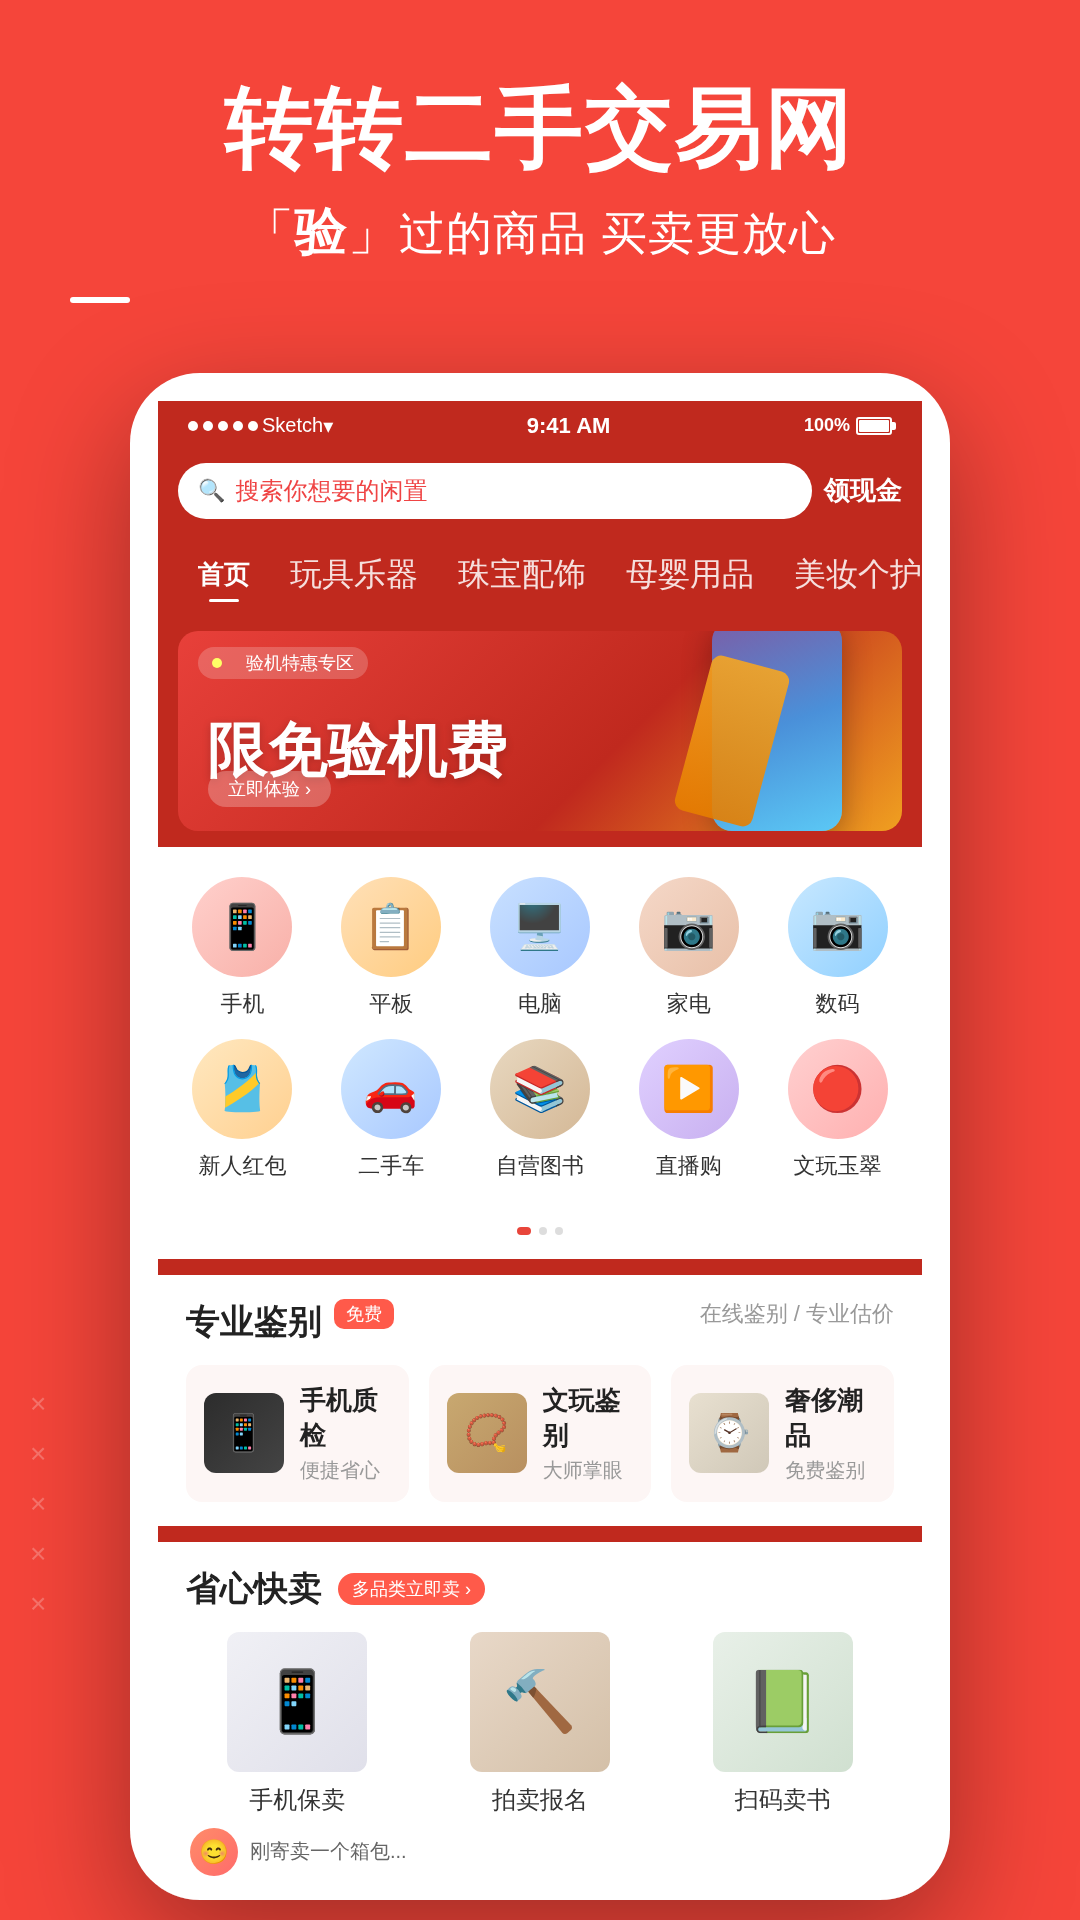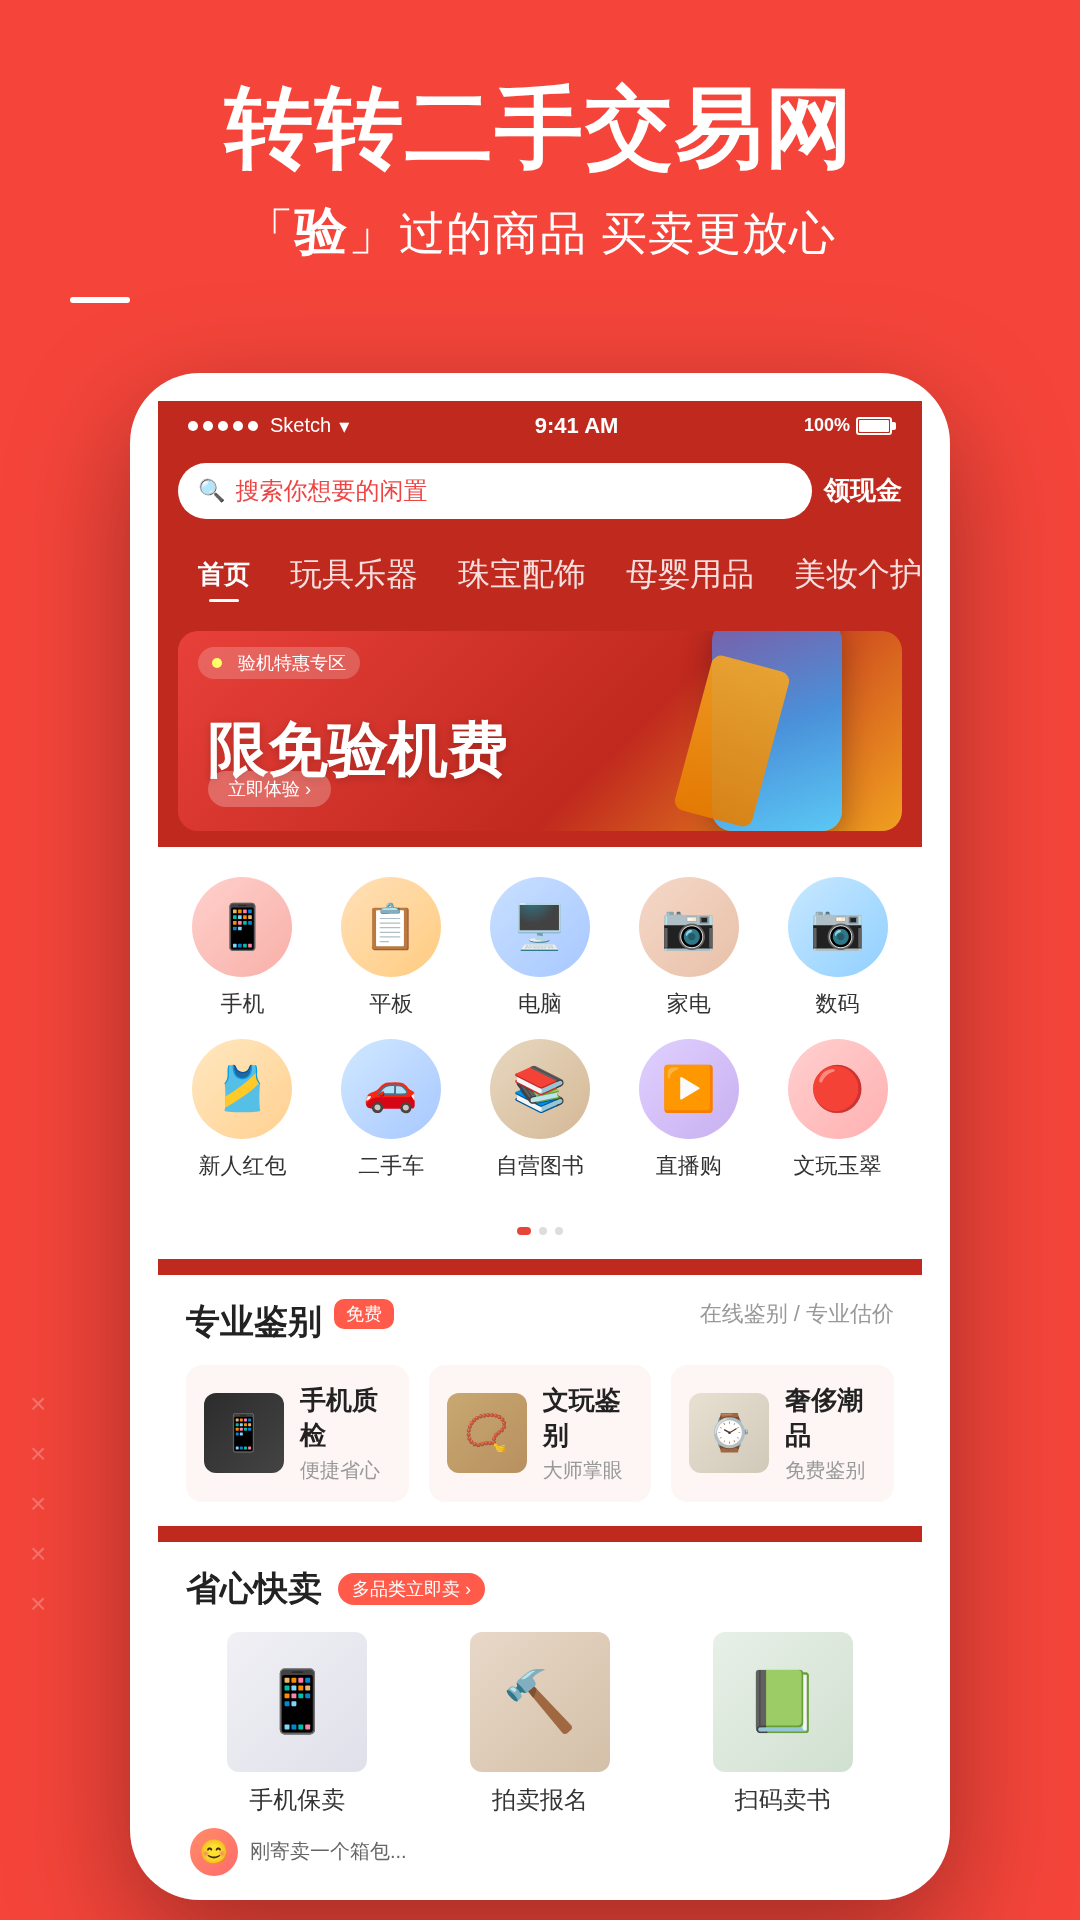--- a/index.html
+++ b/index.html
@@ -93,21 +93,21 @@
     
     .status-bar {
       display: flex;
       justify-content: space-between;
       align-items: center;
       padding: 12px 30px 8px;
       background: #c0291e;
       color: #fff;
       font-size: 22px;
     }
-    .status-left { display: flex; align-items: center; gap: 8px; }
+    .status-left { display: flex; align-items: center; }
     .status-dots { display: flex; gap: 5px; }
     .status-dot { width: 10px; height: 10px; background: #fff; border-radius: 50%; }
     .status-sketch { font-size: 20px; margin-left: 4px; }
     .wifi-icon { font-size: 20px; }
     .status-time { font-size: 22px; font-weight: 600; }
     .status-right { display: flex; align-items: center; gap: 6px; font-size: 18px; font-weight: bold; }
     .battery-icon {
       width: 36px; height: 18px;
       border: 2px solid #fff;
       border-radius: 3px;
@@ -217,21 +217,21 @@
       position: absolute;
       top: 16px;
       left: 20px;
       background: rgba(255,255,255,0.2);
       border-radius: 20px;
       padding: 4px 14px;
       color: #fff;
       font-size: 18px;
       display: flex;
       align-items: center;
-      gap: 16px;
+      gap: 24px;
     }
     .banner-badge-dot { width: 10px; height: 10px; background: #ff6;border-radius: 50%; }
     .banner-main-text {
       color: #fff;
       font-size: 60px;
       font-weight: 900;
       margin-top: 40px;
       text-shadow: 0 2px 8px rgba(0,0,0,0.2);
     }
     .banner-btn {

